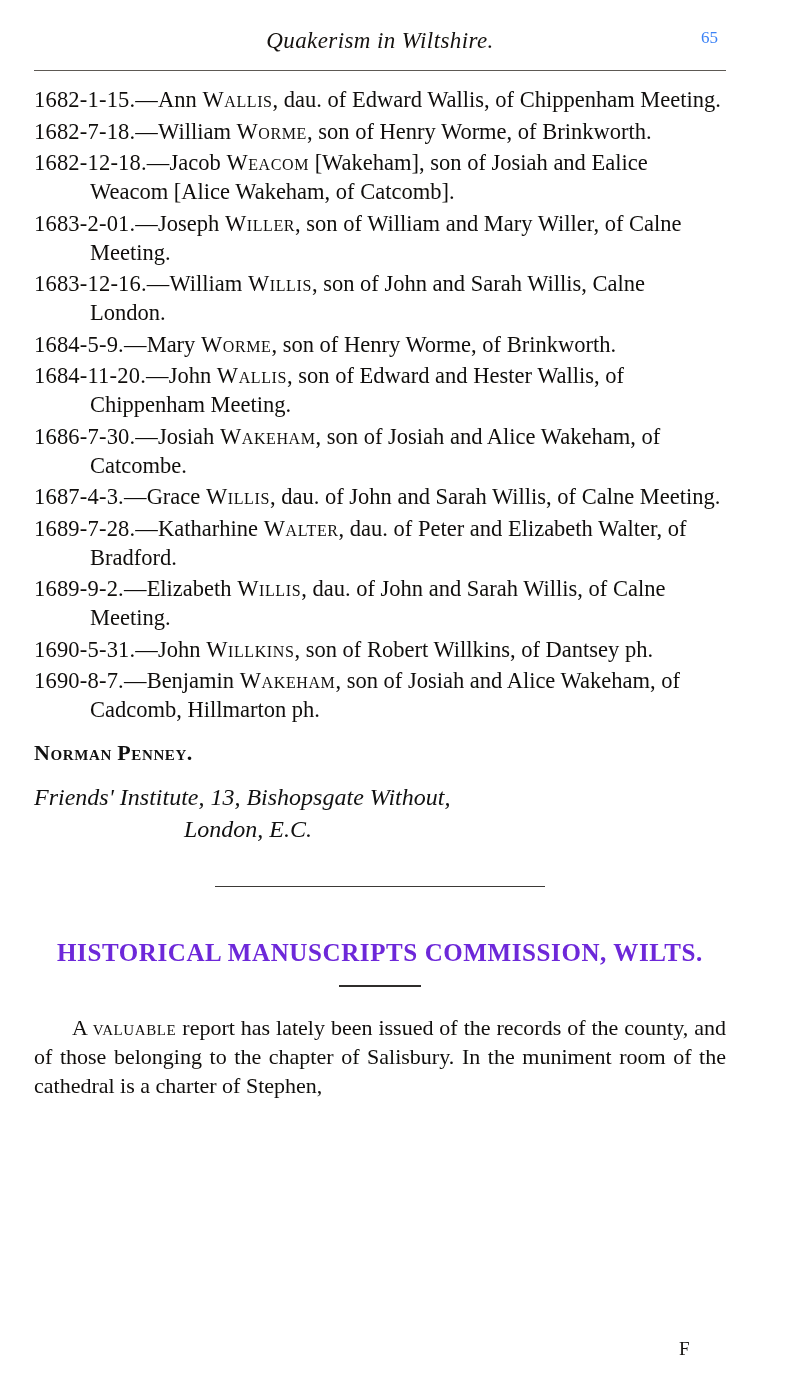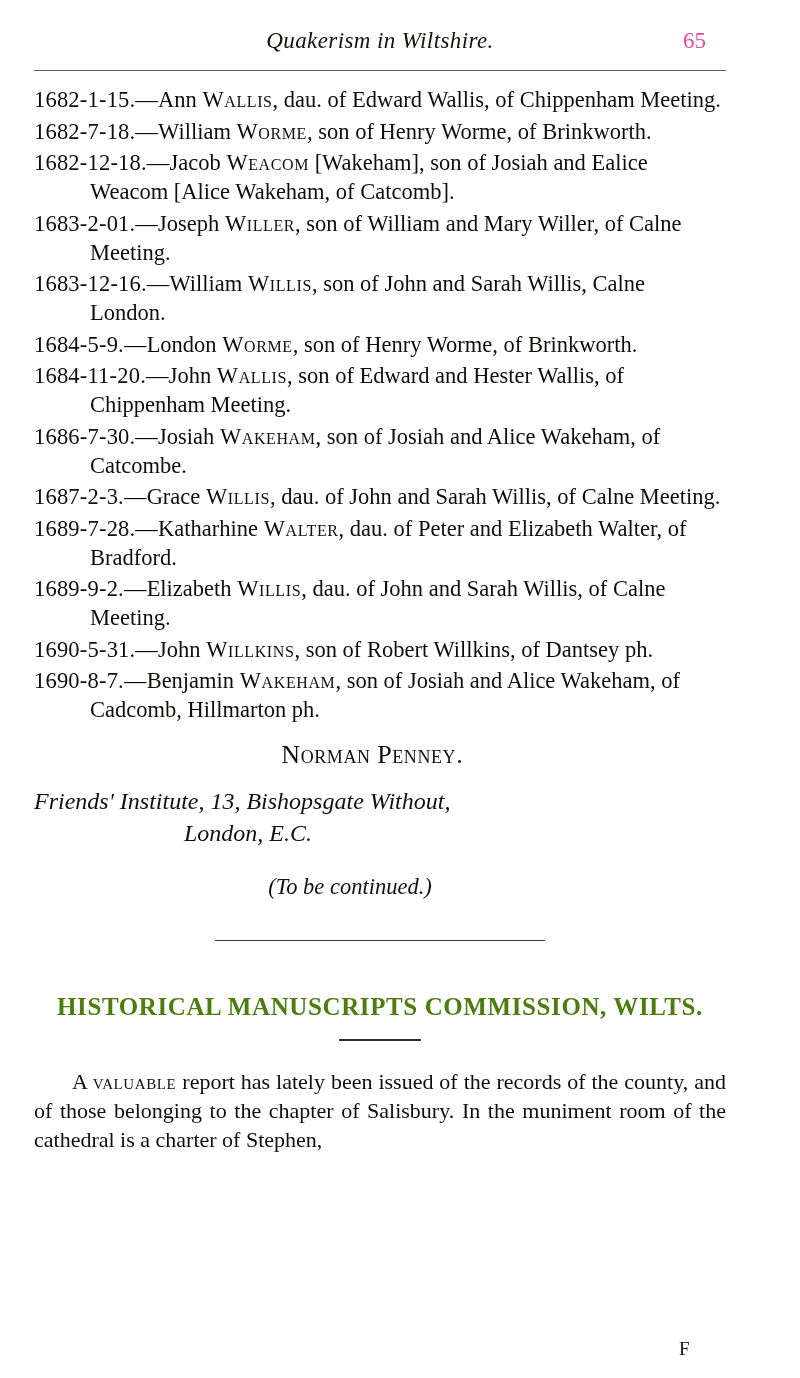--- a/index.html
+++ b/index.html
@@ -34,24 +34,24 @@
     right: 0;
     top: 6px;
     text-align: center;
     font-style: italic;
     font-size: 23px;
     letter-spacing: 0.4px;
     color: #15120f;
   }
   .rh-folio {
     position: absolute;
-    right: 20px;
+    right: 8px;
     top: 6px;
-    font-size: 23px;
-    color: #ec4899;
+    font-size: 17px;
+    color: #3b82f6;
   }
   .rule {
     border: 0;
     border-top: 1px solid #5d5954;
     margin: 6px 0 14px 0;
   }
 
   
   .entries {
     margin: 0;
@@ -73,24 +73,25 @@
     letter-spacing: 0.2px;
     text-align: center;
   }
   .sc {
     font-variant: small-caps;
     letter-spacing: 0.6px;
   }
 
   
   .signature {
-    text-align: center;
-    font-size: 26px;
+    text-align: left;
+    font-size: 22px;
     margin-top: 16px;
     padding-right: 16px;
+    font-weight: bold;
   }
   .address {
     margin-top: 16px;
     font-style: italic;
     font-size: 24px;
     line-height: 1.32;
   }
   .address .line2 {
     display: block;
     padding-left: 150px;
@@ -112,21 +113,21 @@
   }
 
   
   .article-title {
     margin-top: 52px;
     text-align: center;
     font-family: "Liberation Serif", serif;
     font-weight: bold;
     font-size: 25px;
     letter-spacing: 0.6px;
-    color: #4d7c0f;
+    color: #6d28d9;
   }
   .tiny-rule {
     width: 82px;
     margin: 18px auto 0 auto;
     border: 0;
     border-top: 2.2px solid #2f2d2b;
   }
   .body-text {
     margin-top: 26px;
     font-size: 22px;
@@ -178,33 +179,33 @@
 
     <li class="entry">
       <span class="lead"><span class="date">1683-2-01.—</span><span>Joseph</span> <span class="sc">Willer</span><span>, son of William and Mary Willer, of Calne Meeting.</span></span>
     </li>
 
     <li class="entry">
       <span class="lead"><span class="date">1683-12-16.—</span><span>William</span> <span class="sc">Willis</span><span>, son of John and Sarah Willis, Calne London.</span></span>
     </li>
 
     <li class="entry">
-      <span class="lead"><span class="date">1684-5-9.—</span><span>London</span> <span class="sc">Worme</span><span>, son of Henry Worme, of Brinkworth.</span></span>
+      <span class="lead"><span class="date">1684-5-9.—</span><span>Mary</span> <span class="sc">Worme</span><span>, son of Henry Worme, of Brinkworth.</span></span>
     </li>
 
     <li class="entry">
       <span class="lead"><span class="date">1684-11-20.—</span><span>John</span> <span class="sc">Wallis</span><span>, son of Edward and Hester Wallis, of Chippenham Meeting.</span></span>
     </li>
 
     <li class="entry">
       <span class="lead"><span class="date">1686-7-30.—</span><span>Josiah</span> <span class="sc">Wakeham</span><span>, son of Josiah and Alice Wakeham, of Catcombe.</span></span>
     </li>
 
     <li class="entry">
-      <span class="lead"><span class="date">1687-2-3.—</span><span>Grace</span> <span class="sc">Willis</span><span>, dau. of John and Sarah Willis, of Calne Meeting.</span></span>
+      <span class="lead"><span class="date">1687-4-3.—</span><span>Grace</span> <span class="sc">Willis</span><span>, dau. of John and Sarah Willis, of Calne Meeting.</span></span>
     </li>
 
     <li class="entry">
       <span class="lead"><span class="date">1689-7-28.—</span><span>Katharhine</span> <span class="sc">Walter</span><span>, dau. of Peter and Elizabeth Walter, of Bradford.</span></span>
     </li>
 
     <li class="entry">
       <span class="lead"><span class="date">1689-9-2.—</span><span>Elizabeth</span> <span class="sc">Willis</span><span>, dau. of John and Sarah Willis, of Calne Meeting.</span></span>
     </li>
 
@@ -221,21 +222,20 @@
   <div class="signature">
     <span class="sc">Norman</span>
     <span class="sc">Penney</span><span>.</span>
   </div>
 
   <div class="address">
     <span>Friends' Institute, 13, Bishopsgate Without,</span>
     <span class="line2">London, E.C.</span>
   </div>
 
-  <div class="continued">(To be continued.)</div>
 
   <hr class="short-rule">
 
   <div class="article-title">HISTORICAL MANUSCRIPTS COMMISSION, WILTS.</div>
 
   <hr class="tiny-rule">
 
   <div class="body-text">
     <p><span class="indent"></span><span>A</span> <span class="sc">valuable</span><span> report has lately been issued of the records of the county, and of those belonging to the chapter of Salisbury. In the muniment room of the cathedral is a charter of Stephen,</span></p>
   </div>

